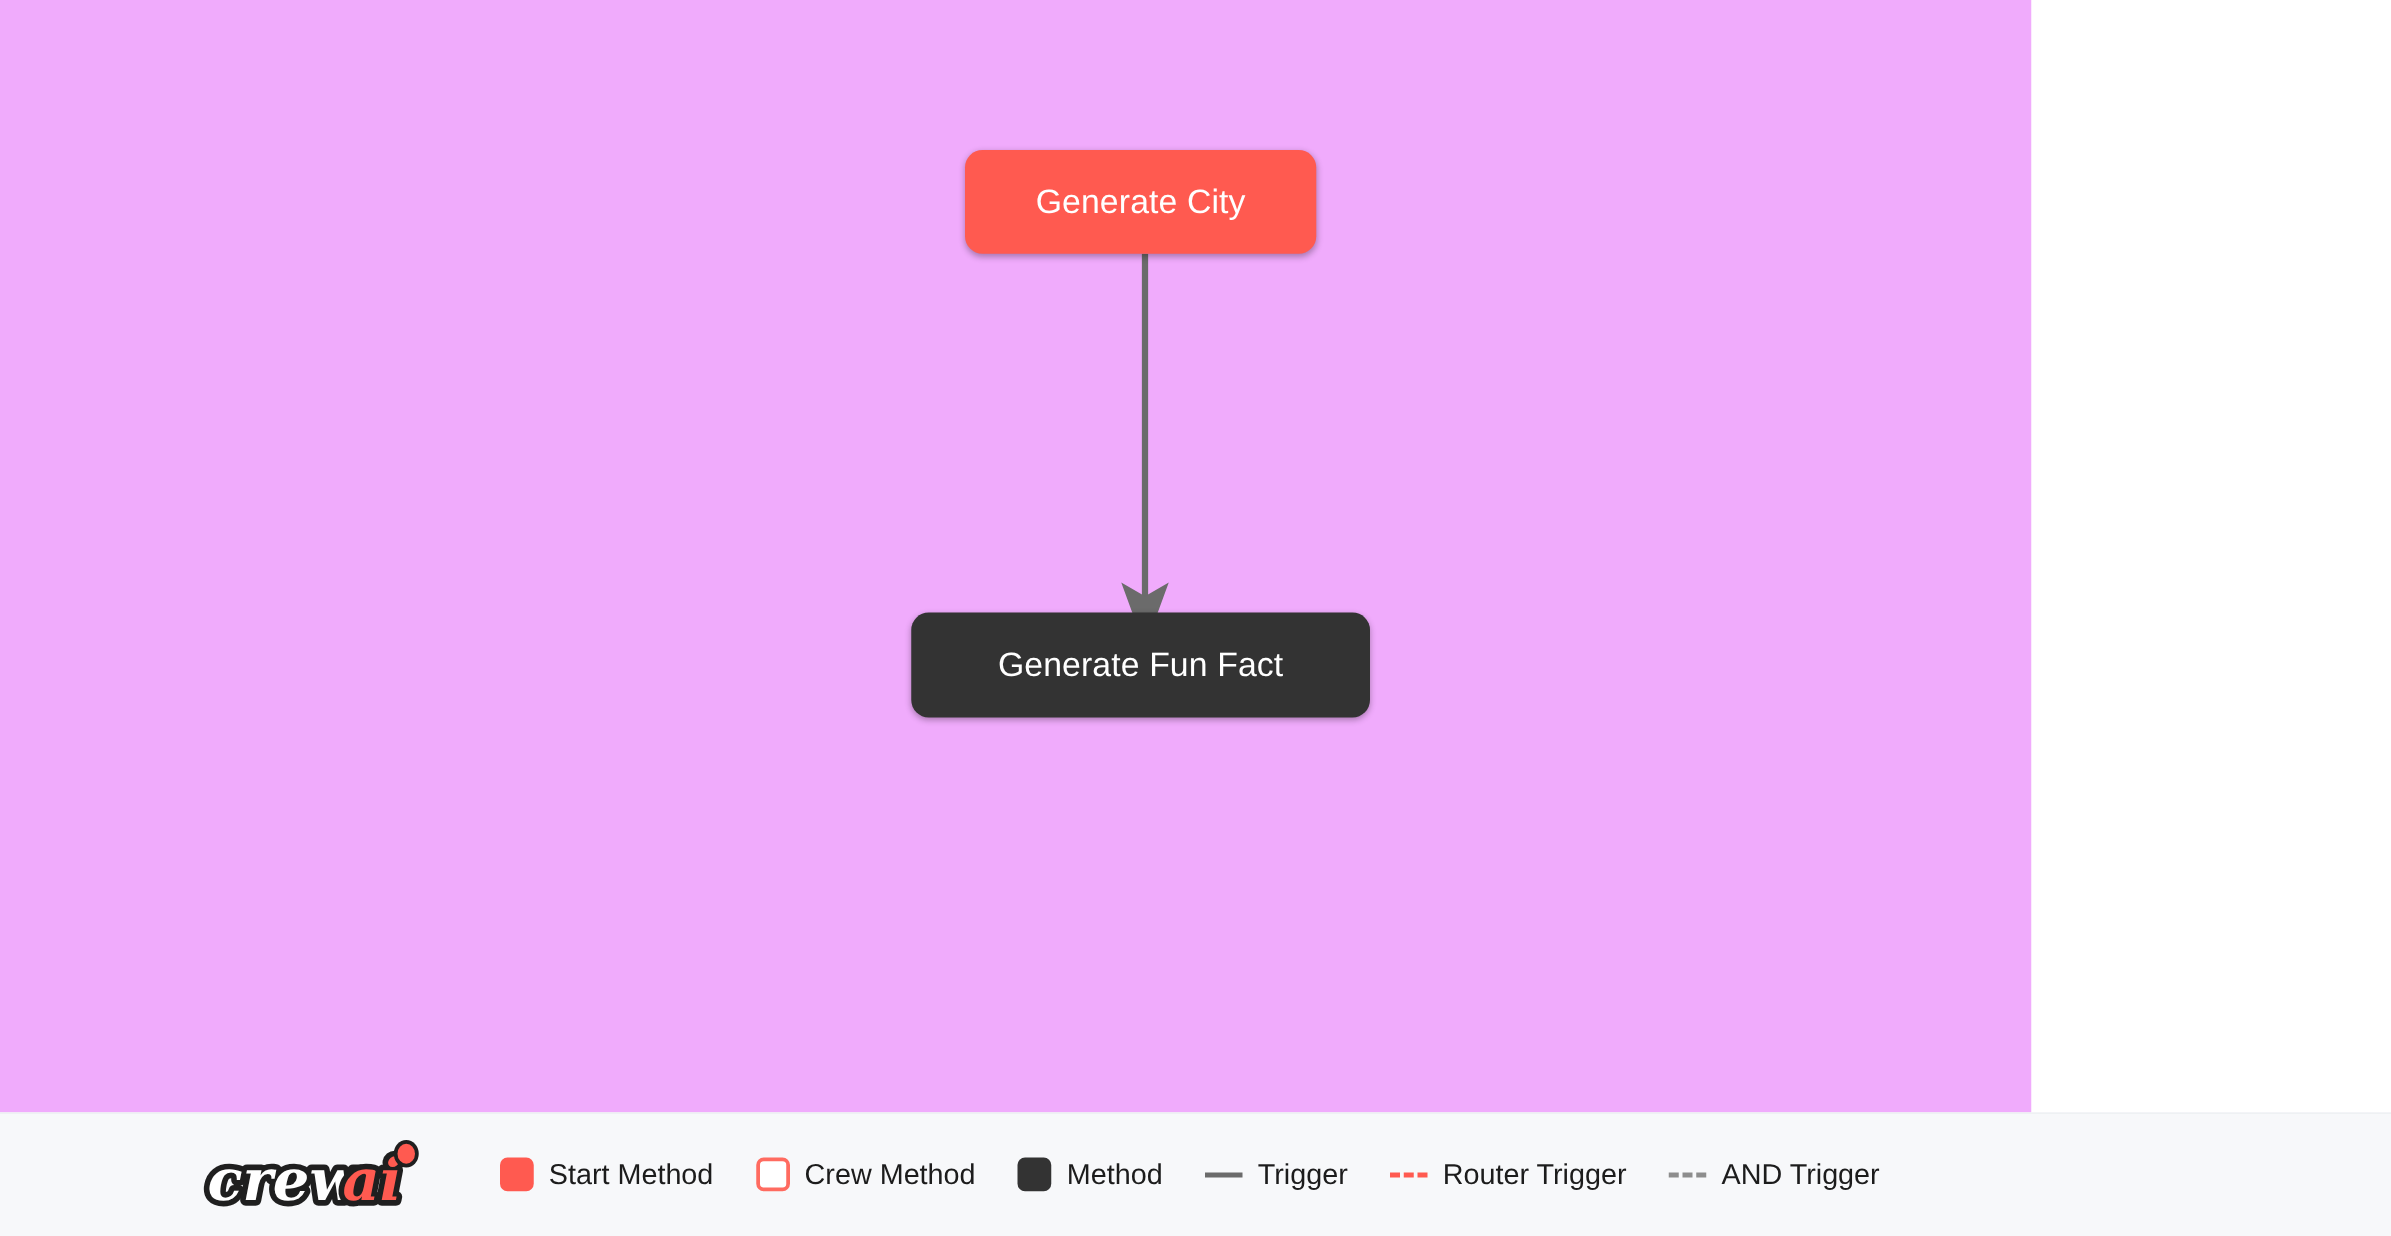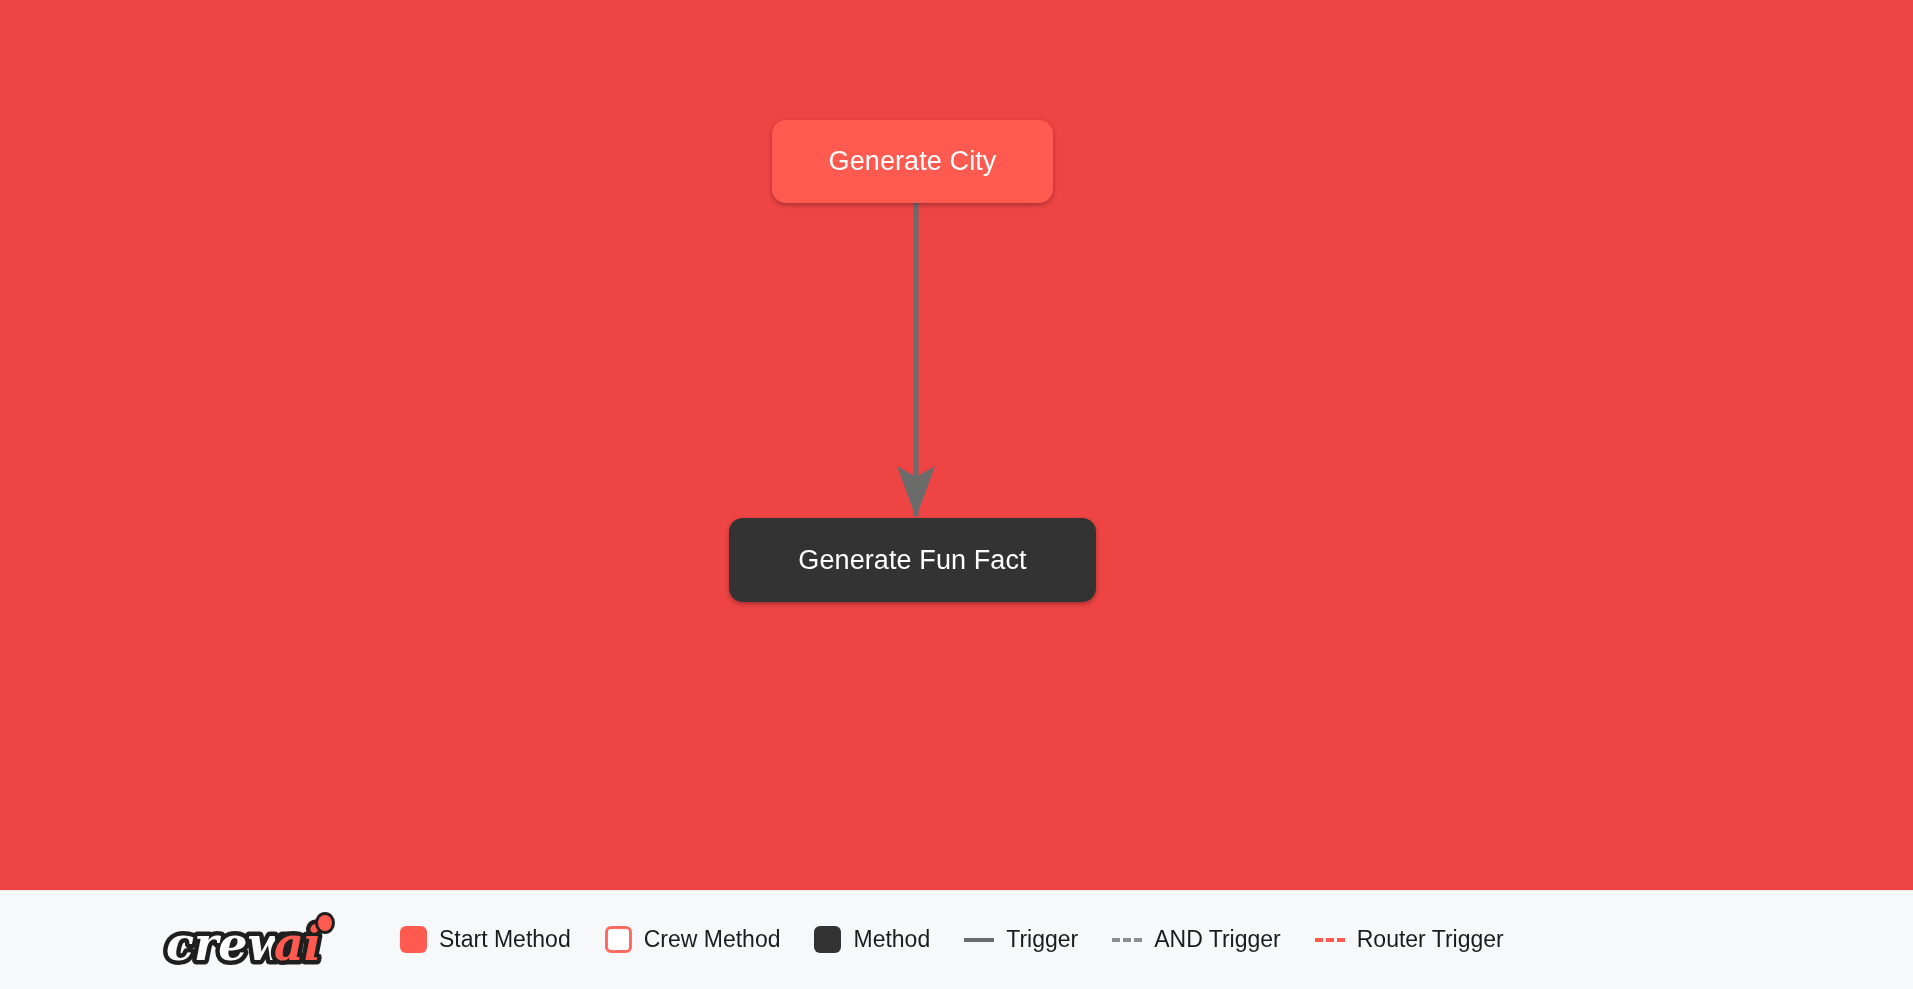--- a/index.html
+++ b/index.html
@@ -15,23 +15,23 @@
     overflow: hidden;
     font-family: "Liberation Sans", sans-serif;
     -webkit-font-smoothing: antialiased;
   }
 
   
   #flow-canvas {
     position: absolute;
     left: 0;
     top: 0;
-    width: 1913px;
+    width: 1625px;
     height: 890px;
-    background: #ef4444;
+    background: #f0abfc;
   }
 
   #edge-layer {
     position: absolute;
     left: 0;
     top: 0;
     width: 1913px;
     height: 890px;
     pointer-events: none;
   }
@@ -148,21 +148,21 @@
     <g>
       <line x1="916" y1="203" x2="916" y2="516" stroke="#6b6b6b" stroke-width="5"></line>
       <path d="M 897 466 L 916 477 L 935 466 L 916 518 Z" fill="#6b6b6b"></path>
     </g>
   </svg>
 
   <div class="flow-node start-method" style="left:772px; top:120px; width:281px; height:83px;">
     <span>Generate City</span>
   </div>
 
-  <div class="flow-node method" style="left:729px; top:518px; width:367px; height:84px;">
+  <div class="flow-node method" style="left:729px; top:490px; width:367px; height:84px;">
     <span>Generate Fun Fact</span>
   </div>
 
 </div>
 
 <div id="legend-bar"></div>
 
 <div id="legend-logo">
   <svg width="180" height="72" viewBox="0 0 180 72" xmlns="http://www.w3.org/2000/svg">
     <g>
@@ -196,22 +196,22 @@
     <span class="legend-label">Method</span>
   </div>
 
 
   <div class="legend-item">
     <span class="line-swatch solid-gray"></span>
     <span class="legend-label">Trigger</span>
   </div>
 
   <div class="legend-item">
+    <span class="line-swatch dashed-red"></span>
+    <span class="legend-label">Router Trigger</span>
+  </div>
+
+  <div class="legend-item">
     <span class="line-swatch dashed-gray"></span>
     <span class="legend-label">AND Trigger</span>
   </div>
 
-  <div class="legend-item">
-    <span class="line-swatch dashed-red"></span>
-    <span class="legend-label">Router Trigger</span>
-  </div>
-
 </div>
 
 </body></html>

